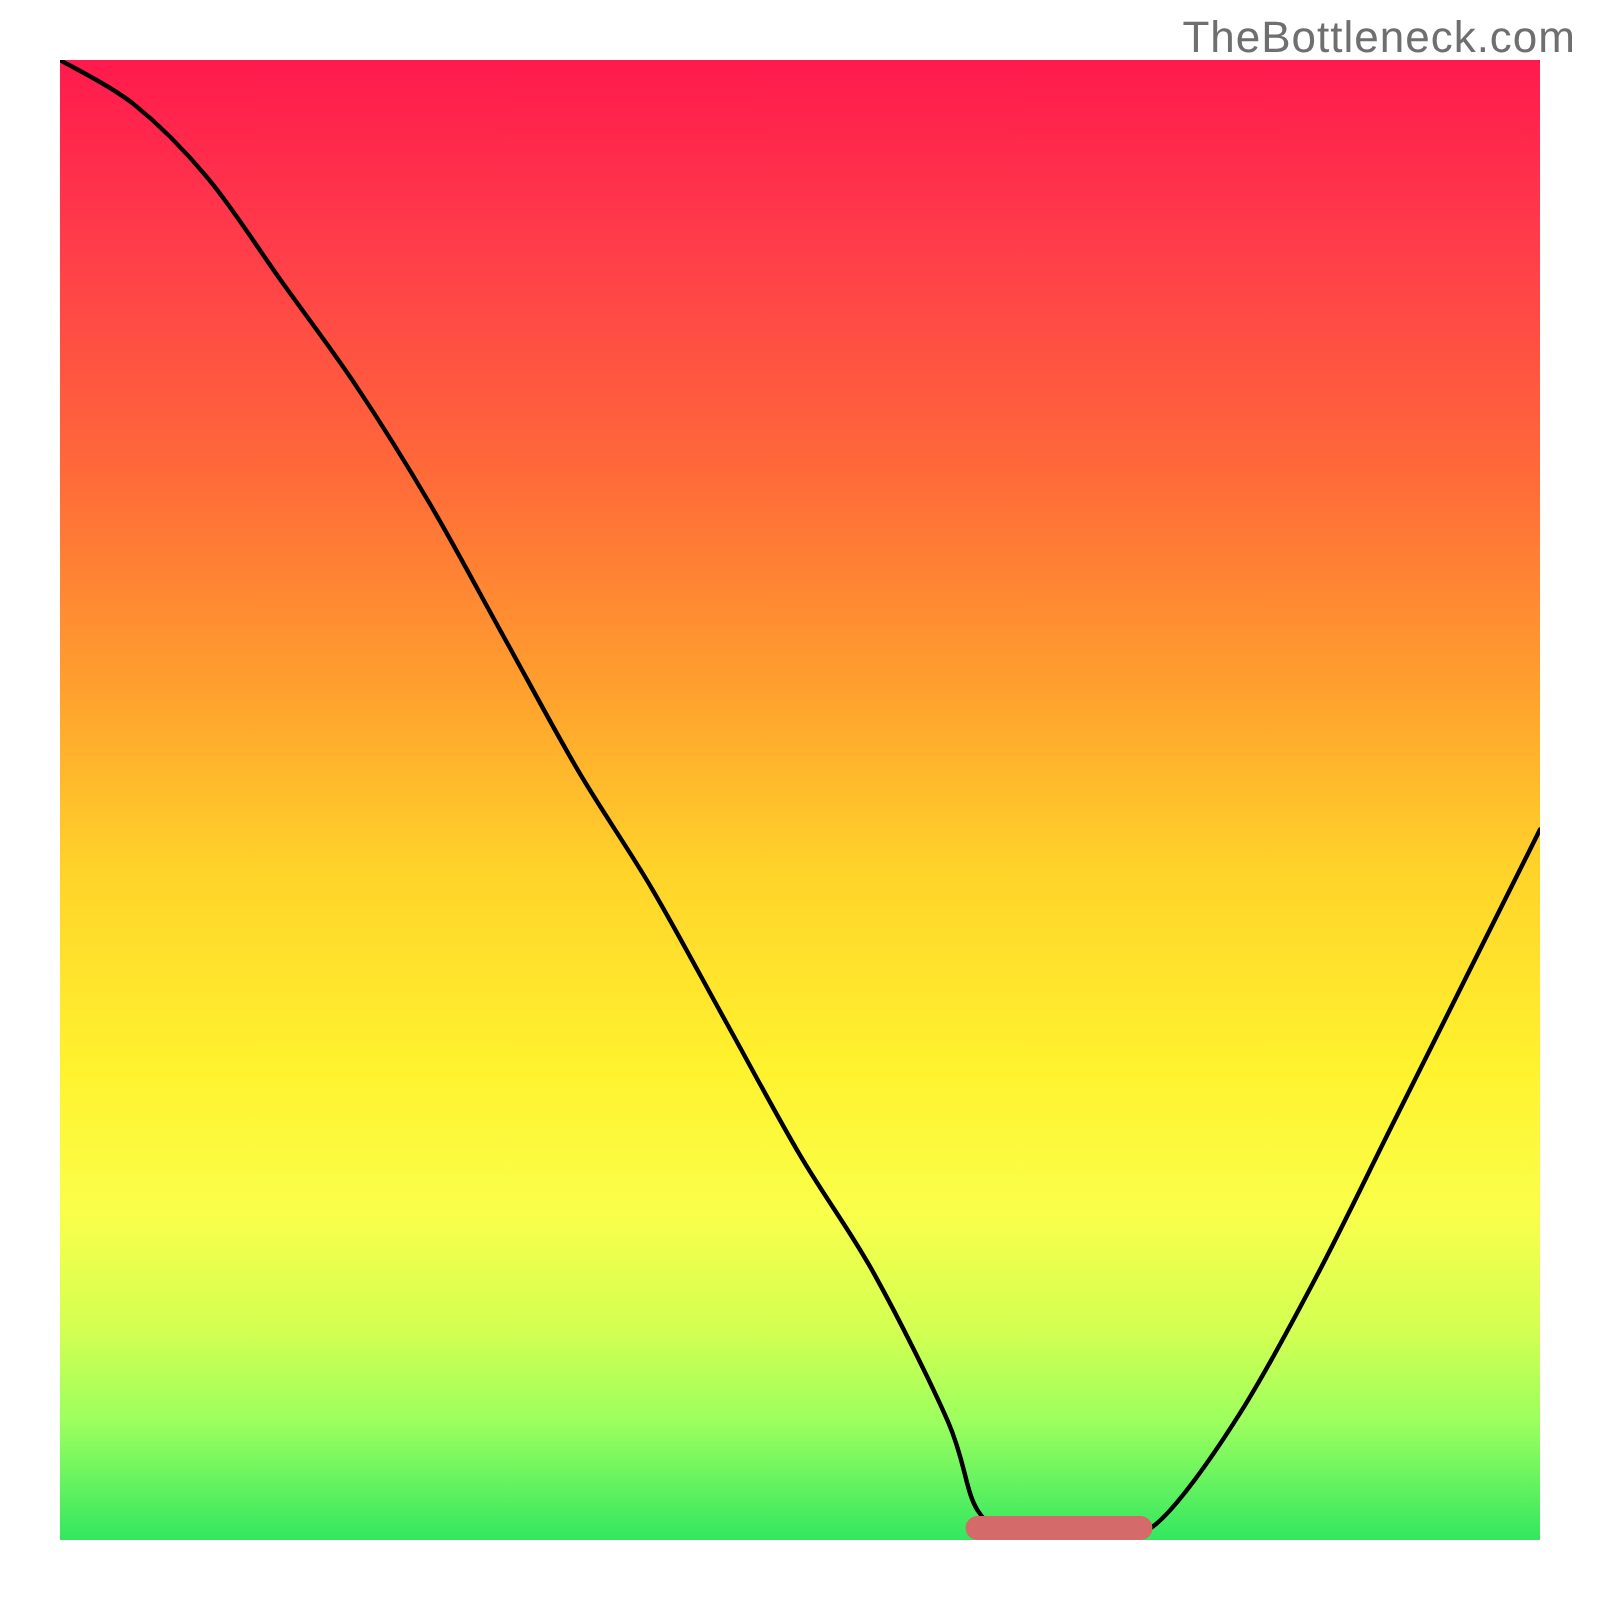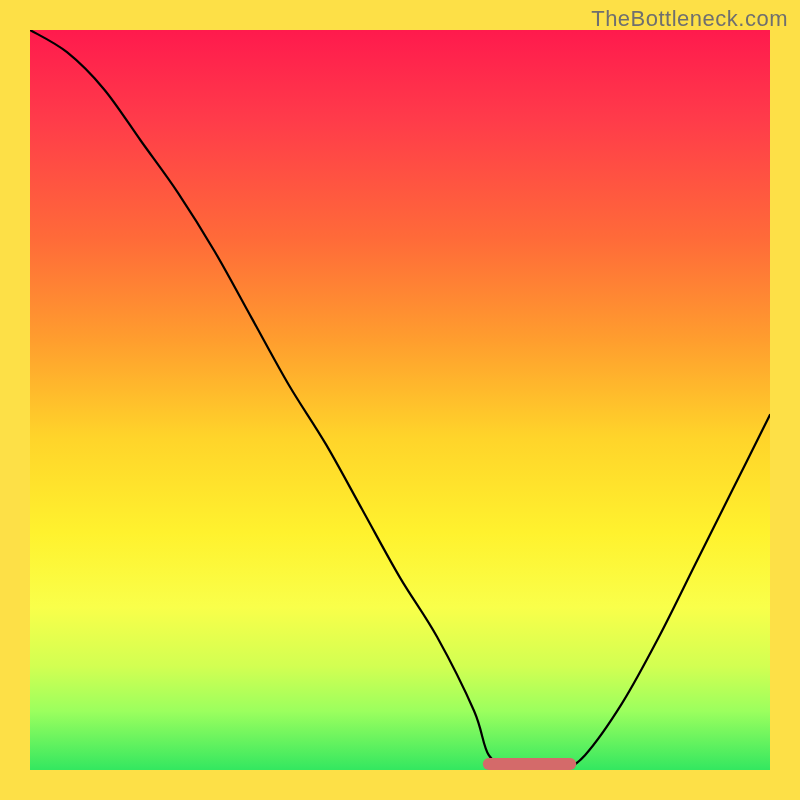--- a/index.html
+++ b/index.html
@@ -1,21 +1,21 @@
 <!DOCTYPE html>
 <html><head>
 <meta charset="utf-8">
 <style>
   * { margin: 0; padding: 0; box-sizing: border-box; }
   html, body { width: 800px; height: 800px; overflow: hidden; background: #000; }
   .stage {
     position: relative;
     width: 800px;
     height: 800px;
-    background: #fde047;
+    background: #ffffff;
   }
   .plot-area {
     position: absolute;
     left: 30px;
     top: 30px;
     width: 740px;
     height: 740px;
     background: linear-gradient(to bottom,
       #ff1a4d 0%,
       #ff3b4a 12%,

